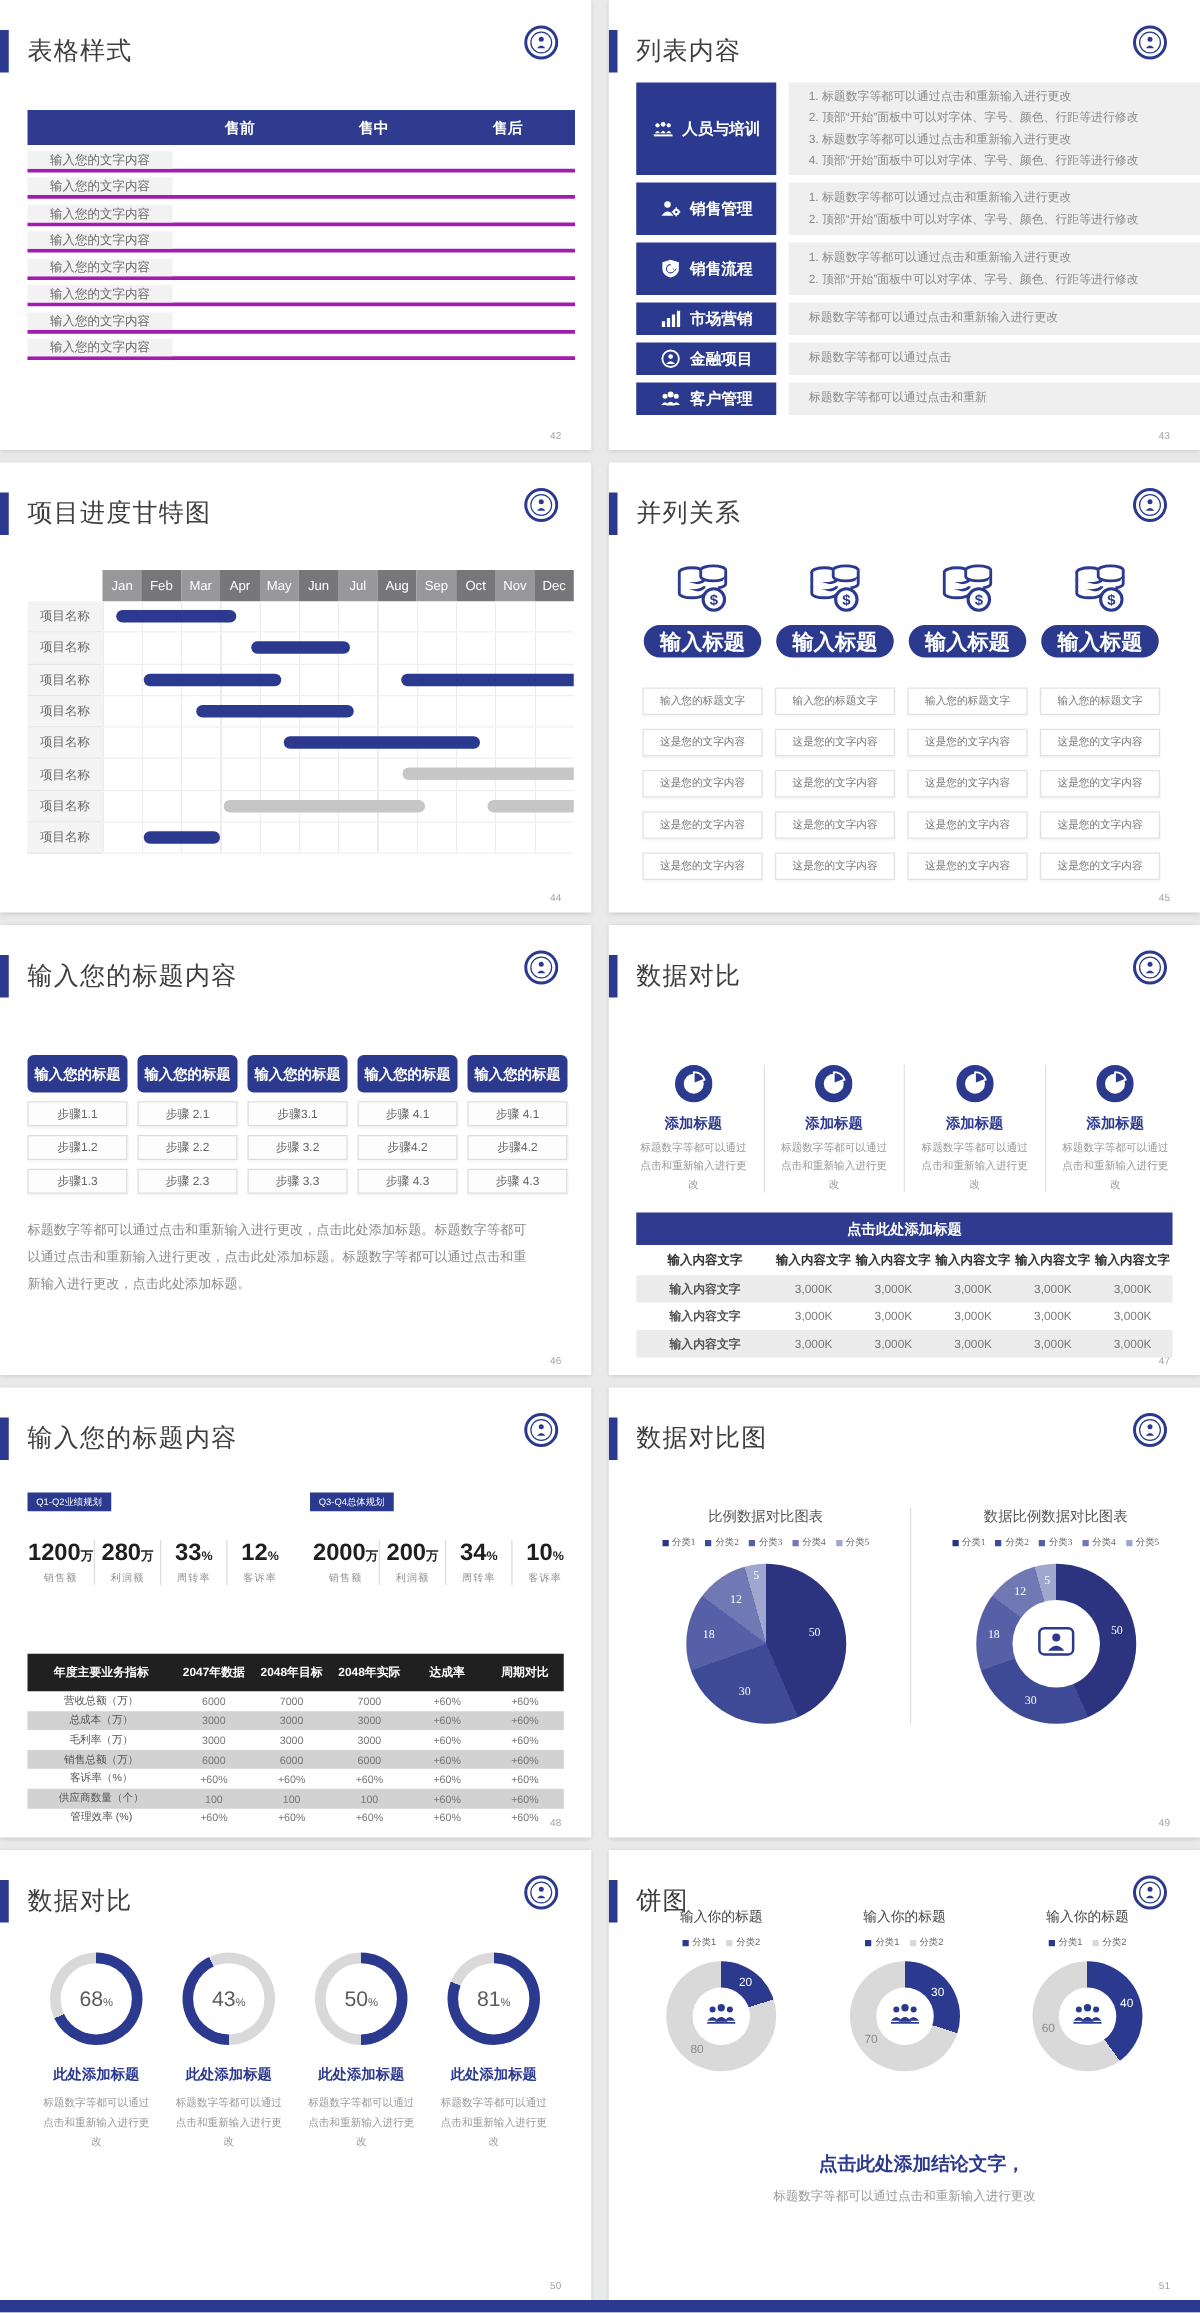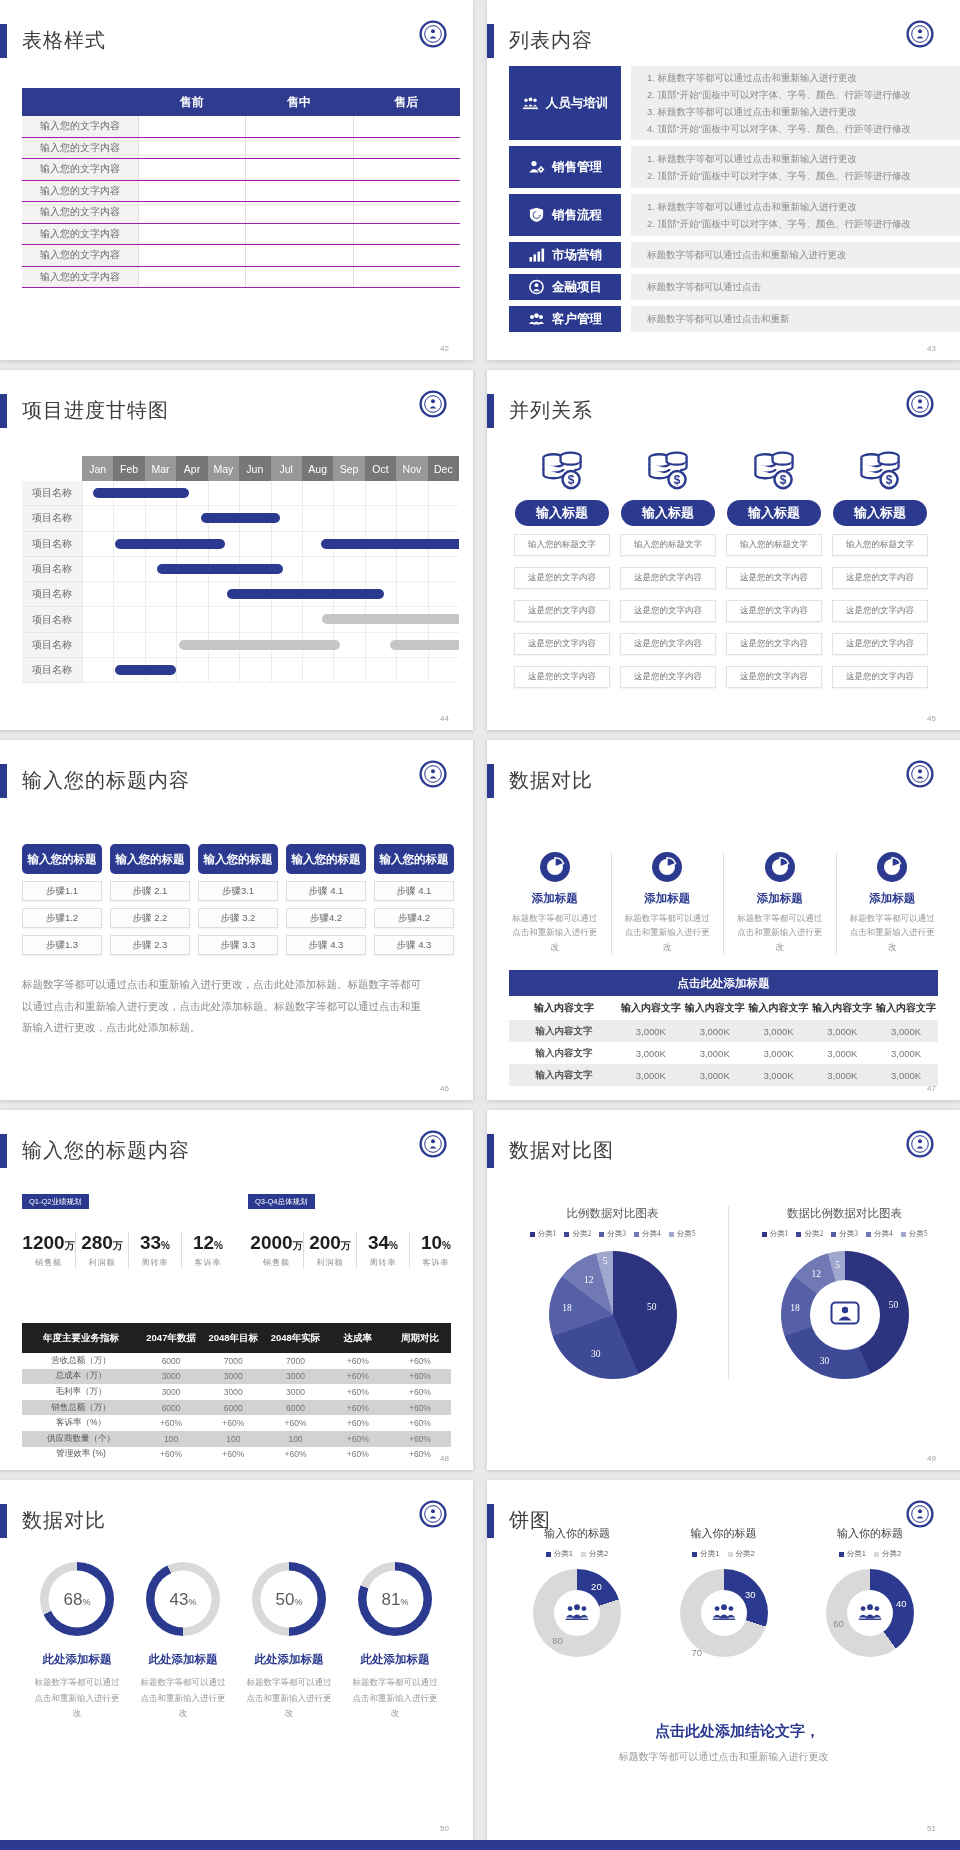--- a/index.html
+++ b/index.html
@@ -13,21 +13,21 @@
   .logo{position:absolute;right:26px;top:20px;width:28px;height:28px;}
   .logo svg{width:100%;height:100%;}
   .pagenum{position:absolute;right:24px;bottom:7px;font-size:8px;color:#a3a3a3;}
   .strip{position:absolute;left:0;right:0;bottom:0;height:10px;background:var(--navy);}
 
   
   .s1-table{position:absolute;left:22px;top:88px;width:438px;}
   .s1-hrow{display:flex;height:28px;background:#2e3b8e;}
   .s1-hcell{width:24.5%;color:#fff;font-weight:bold;font-size:12px;text-align:center;line-height:28px;}
   .s1-hcell.c0{width:26.5%;}
-  .s1-row{display:flex;height:21.5px;border-bottom:1px solid #a21caf;}
+  .s1-row{display:flex;height:21.5px;border-bottom:3px solid #a21caf;align-items:flex-end;}
   .s1-label{width:26.5%;background:#f2f2f2;color:#6b6b6b;font-size:10px;display:flex;align-items:center;justify-content:center;}
   .s1-cell{width:24.5%;border-left:1px solid #dedede;background:#fff;}
 
   
   .s2-wrap{position:absolute;left:22px;top:66px;right:0;}
   .s2-item{display:flex;margin-bottom:6px;}
   .s2-block{width:112px;background:var(--navy);color:#fff;display:flex;align-items:center;justify-content:center;gap:7px;font-weight:bold;font-size:12.5px;flex-shrink:0;}
   .s2-icon svg{width:17px;height:16px;display:block;}
   .s2-text{flex:1;background:#efefef;margin-left:10px;padding-left:16px;display:flex;flex-direction:column;justify-content:center;font-size:9.5px;color:#8a8a8a;line-height:1.8;white-space:nowrap;overflow:hidden;}
 
@@ -42,21 +42,21 @@
   .g-chart{flex:1;position:relative;border-bottom:1px solid #efefef;background:repeating-linear-gradient(90deg,#ececec 0,#ececec 1px,transparent 1px,transparent 31.42px);overflow:hidden;}
   .g-bar{position:absolute;top:7px;height:10px;border-radius:5px;}
   .g-navy{background:var(--navy);}
   .g-gray{background:#c6c6c6;}
 
   
   .s4-grid{position:absolute;left:26px;top:78px;display:grid;grid-template-columns:repeat(4,98px);column-gap:8px;}
   .s4-col{text-align:center;}
   .s4-icon{height:46px;display:flex;align-items:center;justify-content:center;}
   .s4-icon svg{width:46px;height:40px;}
-  .s4-pill{height:26px;margin:6px 2px 8px;background:var(--navy);border-radius:13px;color:#fff;font-weight:bold;font-size:13px;display:flex;align-items:center;justify-content:center;}
+  .s4-pill{height:26px;margin:6px 2px 24px;background:var(--navy);border-radius:13px;color:#fff;font-weight:bold;font-size:17px;display:flex;align-items:center;justify-content:center;}
   .s4-box{height:22px;margin:0 1px 11px;border:1px solid #e2e2e2;background:#fff;box-shadow:0 1px 2px rgba(0,0,0,.06);font-size:8.5px;color:#777;display:flex;align-items:center;justify-content:center;}
 
   
   .s5-grid{position:absolute;left:22px;top:104px;display:grid;grid-template-columns:repeat(5,80px);column-gap:8px;}
   .s5-head{height:30px;background:var(--navy);border-radius:5px;color:#fff;font-weight:bold;font-size:11.5px;display:flex;align-items:center;justify-content:center;}
   .s5-box{height:20px;margin-top:7px;border:1px solid #ddd;background:#fdfdfd;box-shadow:0 1px 2px rgba(0,0,0,.06);font-size:9.5px;color:#666;display:flex;align-items:center;justify-content:center;}
   .s5-para{position:absolute;left:22px;top:234px;width:408px;font-size:10.5px;color:#8a8a8a;line-height:2.05;}
 
   
   .s6-feats{position:absolute;left:12px;top:112px;right:12px;display:flex;}
@@ -925,21 +925,21 @@
                 <span class="leg-sq" style="background: rgb(43, 58, 143);"></span>
                 <span>分类1</span>
               </span>
               <span class="leg-item">
                 <span class="leg-sq" style="background: rgb(217, 217, 217);"></span>
                 <span>分类2</span>
               </span>
             </div>
             <div class="s10-donut" style="background: conic-gradient(rgb(43, 58, 143) 0deg, rgb(43, 58, 143) 108deg, rgb(217, 217, 217) 108deg, rgb(217, 217, 217) 360deg);">
               <span class="s10-v1" style="left: 70.6976px; top: 24.6031px;">30</span>
-              <span class="s10-v2" style="left: 17.3024px; top: 63.3969px; margin-top: 20px;">70</span>
+              <span class="s10-v2" style="left: 17.3024px; top: 63.3969px;">70</span>
               <div class="s10-hole">
                 <span><svg viewBox="0 0 30 22" style="width: 26px; height: 19px;">
                     <circle cx="7" cy="7.6" r="2.8" fill="#2b3a8f"></circle>
                     <circle cx="23" cy="7.6" r="2.8" fill="#2b3a8f"></circle>
                     <circle cx="15" cy="6" r="3.4" fill="#2b3a8f"></circle>
                     <path d="M2 18 q5 -6.6 10 0 z" fill="#2b3a8f"></path>
                     <path d="M18 18 q5 -6.6 10 0 z" fill="#2b3a8f"></path>
                     <path d="M9 19 q6 -9 12 0 z" fill="#2b3a8f"></path>
                     <rect x="2" y="19.2" width="26" height="1.6" fill="#2b3a8f"></rect>
                   </svg></span>

